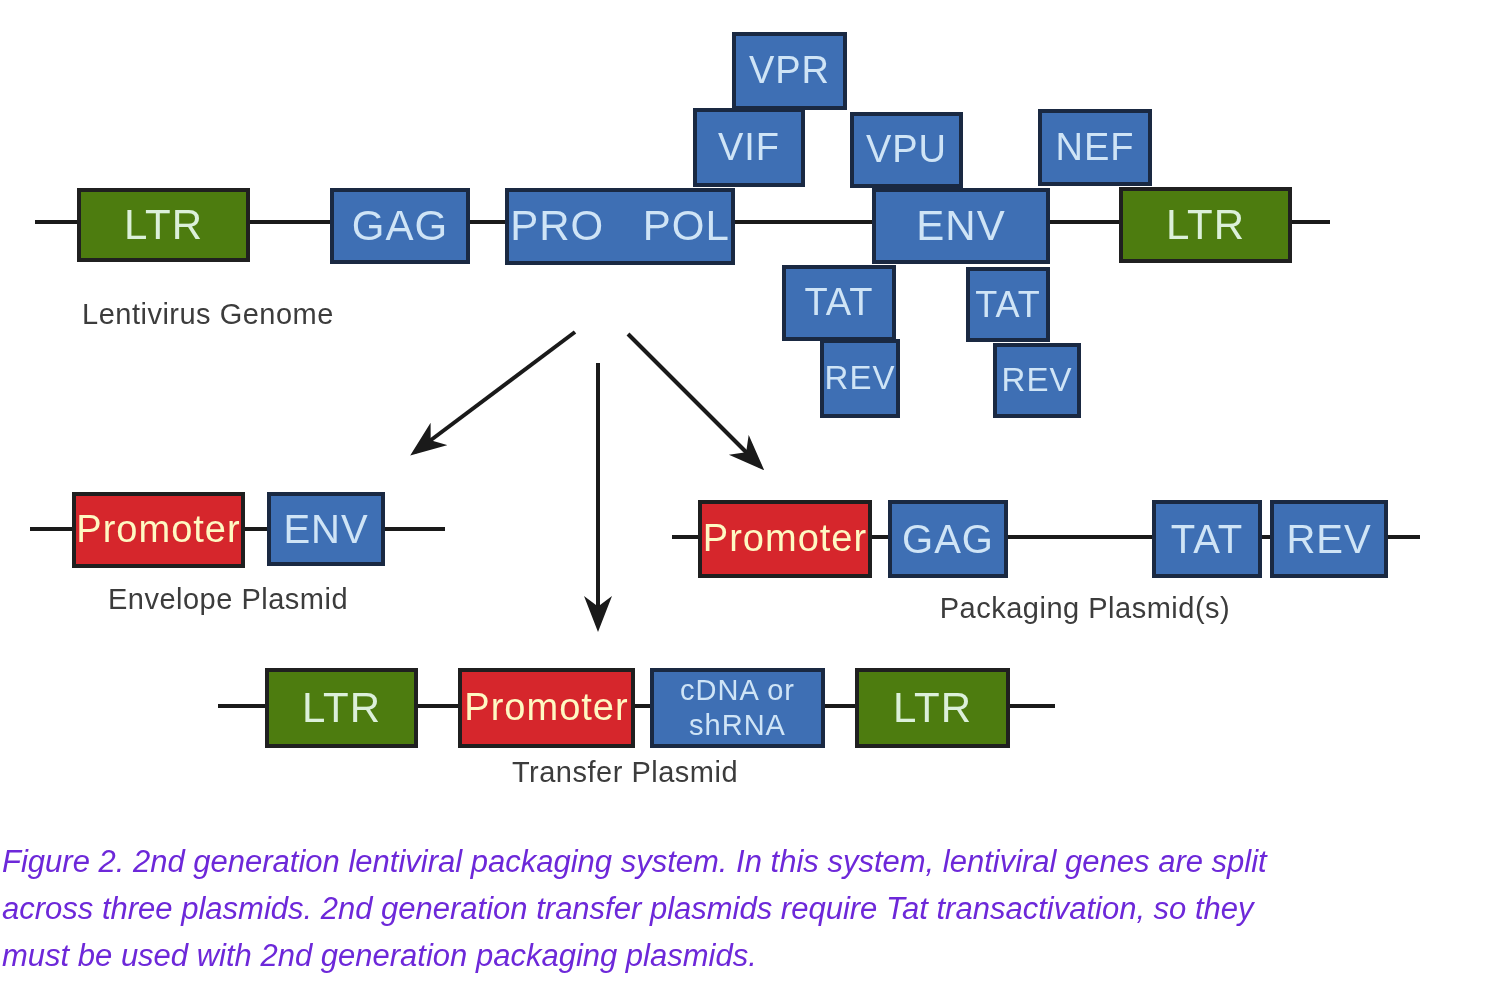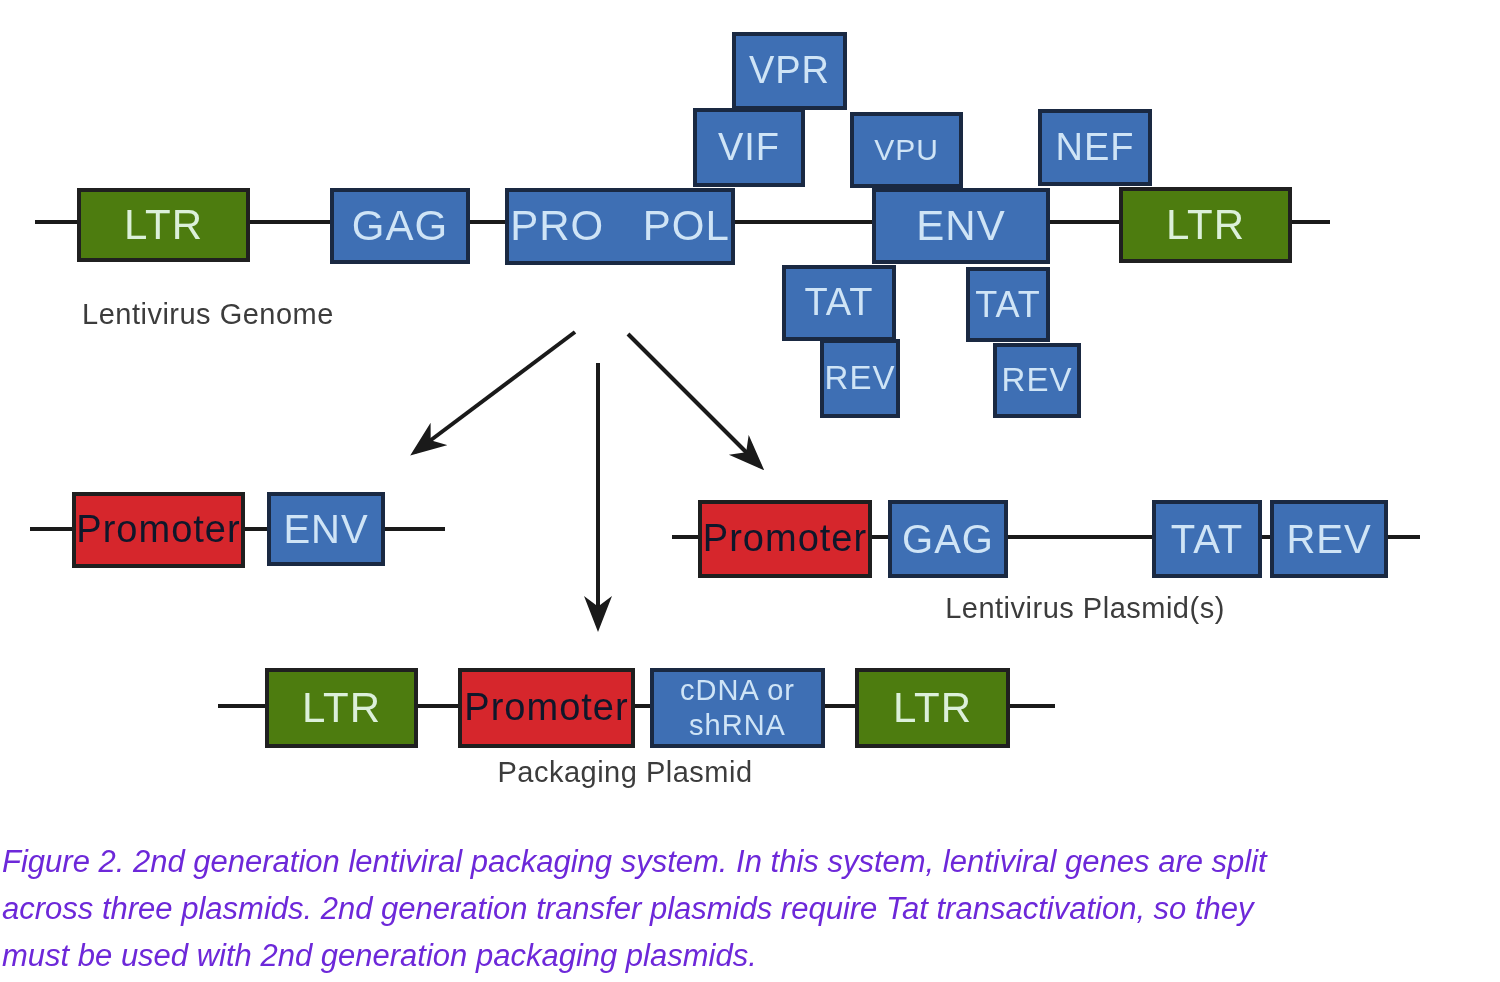--- a/index.html
+++ b/index.html
@@ -14,37 +14,37 @@
   .hline{position:absolute;height:4px;background:#1a1a1a;z-index:1;}
   .box{
     position:absolute;z-index:3;
     display:flex;align-items:center;justify-content:center;
     box-sizing:border-box;border:4px solid #0f172a;
     font-size:42px;font-weight:400;letter-spacing:1px;
     text-align:center;line-height:1.05;
   }
   .blue{background:#3e6fb4;border-color:#1a2942;color:#cfe4f6;}
   .green{background:#4d7c0f;border-color:#202020;color:#dcf0da;}
-  .red{background:#d6262c;border-color:#1f1f1f;color:#0f172a;}
+  .red{background:#d6262c;border-color:#1f1f1f;color:#fef9c3;}
   .grouplabel{
     position:absolute;z-index:2;
     font-weight:400;font-size:29px;color:#3c3c3c;letter-spacing:0.5px;
   }
   .center{text-align:center;}
   #arrows{position:absolute;left:0;top:0;z-index:2;pointer-events:none;}
   
   .l-genome{left:35px;top:220px;width:1295px;}
   .b-ltr1 {left:77px;  top:188px;width:173px;height:74px;}
   .b-gag  {left:330px; top:188px;width:140px;height:76px;}
   .b-propol{left:505px;top:188px;width:230px;height:77px;word-spacing:26px;}
   .b-env  {left:872px; top:188px;width:178px;height:76px;}
   .b-ltr2 {left:1119px;top:187px;width:173px;height:76px;}
   .b-vpr  {left:732px; top:32px; width:115px;height:78px;font-size:38px;}
   .b-vif  {left:693px; top:108px;width:112px;height:79px;font-size:38px;}
-  .b-vpu  {left:850px; top:112px;width:113px;height:76px;font-size:30px;}
+  .b-vpu  {left:850px; top:112px;width:113px;height:76px;font-size:38px;}
   .b-nef  {left:1038px;top:109px;width:114px;height:77px;font-size:38px;}
   .b-tatL {left:782px; top:265px;width:114px;height:76px;font-size:38px;}
   .b-revL {left:820px; top:339px;width:80px; height:79px;font-size:33px;z-index:4;}
   .b-tatR {left:966px; top:267px;width:84px; height:75px;font-size:36px;}
   .b-revR {left:993px; top:343px;width:88px; height:75px;font-size:33px;z-index:4;}
   .lab-genome{left:82px;top:298px;width:300px;}
   
   .l-env{left:30px;top:527px;width:415px;}
   .b-eprom{left:72px; top:492px;width:173px;height:76px;font-size:38px;}
   .b-eenv {left:267px;top:492px;width:118px;height:74px;font-size:40px;}
@@ -105,32 +105,33 @@
         <path d="M0,0 L9,3.5 L0,7 L2.6,3.5 Z" fill="#1a1a1a"></path>
       </marker>
     </defs>
     <line x1="575" y1="332" x2="415" y2="452" stroke="#1a1a1a" stroke-width="4" marker-end="url(#ah)"></line>
     <line x1="598" y1="363" x2="598" y2="626" stroke="#1a1a1a" stroke-width="4" marker-end="url(#ah)"></line>
     <line x1="628" y1="334" x2="760" y2="466" stroke="#1a1a1a" stroke-width="4" marker-end="url(#ah)"></line>
   </svg>
 
   <div class="box red  b-eprom">Promoter</div>
   <div class="box blue b-eenv">ENV</div>
+  <div class="grouplabel center lab-env">Envelope Plasmid</div>
 
   <div class="box red  b-pprom">Promoter</div>
   <div class="box blue b-pgag">GAG</div>
   <div class="box blue b-ptat">TAT</div>
   <div class="box blue b-prev">REV</div>
-  <div class="grouplabel center lab-pack">Lentivirus Plasmid(s)</div>
+  <div class="grouplabel center lab-pack">Packaging Plasmid(s)</div>
 
   <div class="box green b-tltr1">LTR</div>
   <div class="box red   b-tprom">Promoter</div>
   <div class="box blue  b-tcdna">cDNA or shRNA</div>
   <div class="box green b-tltr2">LTR</div>
-  <div class="grouplabel center lab-trans">Packaging Plasmid</div>
+  <div class="grouplabel center lab-trans">Transfer Plasmid</div>
 
   <div class="caption">
     <div>Figure 2. 2nd generation lentiviral packaging system. In this system, lentiviral genes are split</div>
     <div>across three plasmids. 2nd generation transfer plasmids require Tat transactivation, so they</div>
     <div>must be used with 2nd generation packaging plasmids.</div>
   </div>
 
 </div>
 
 </body></html>

